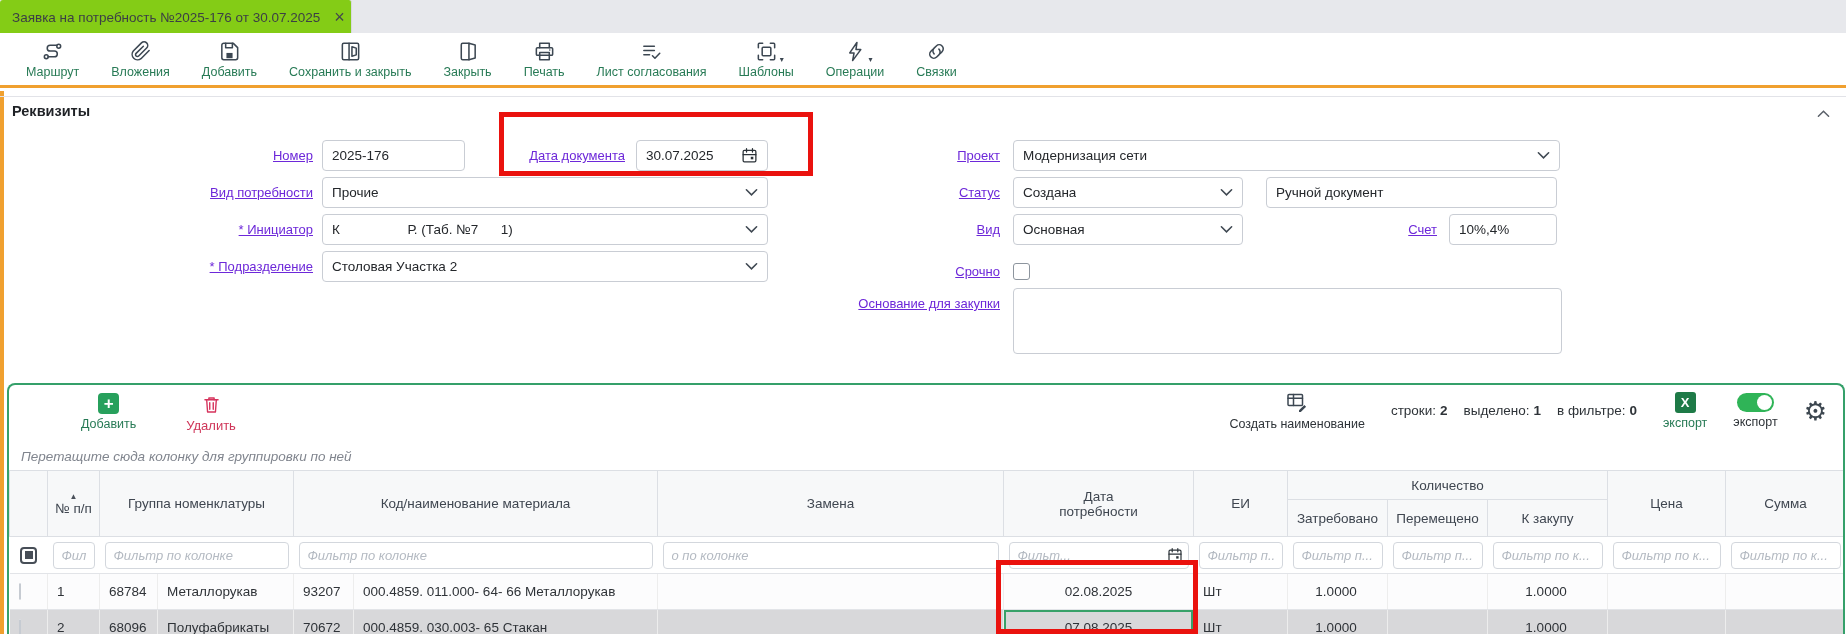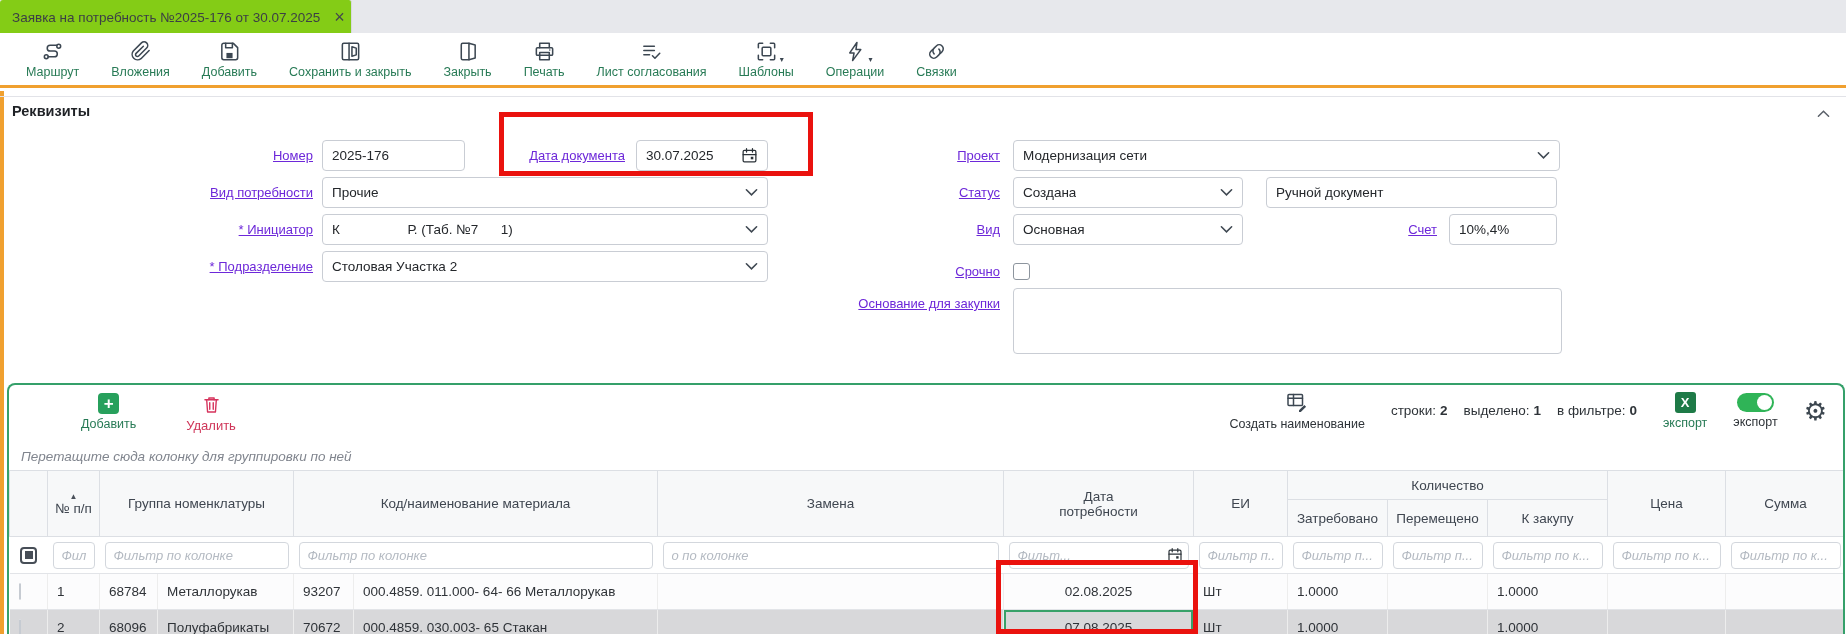--- a/index.html
+++ b/index.html
@@ -83,21 +83,21 @@
   .fwrap input{padding-right:26px;}
   .cb-all{width:17px;height:17px;border:2px solid #474e57;border-radius:4px;margin:0 auto;
     display:flex;align-items:center;justify-content:center;box-sizing:border-box;cursor:pointer;}
   .cb-all i{width:8px;height:8px;background:#474e57;display:block;}
   .cb{width:17px;height:17px;border:1.5px solid #c6cbd2;border-radius:4px;background:#fff;
     margin:0 auto;box-sizing:border-box;cursor:pointer;}
   .grid tbody td{height:35px;padding:0 9px;border-right:1px solid rgba(0,0,0,0.07);
     border-bottom:1px solid #e2e4e8;white-space:nowrap;overflow:hidden;}
   .grid tbody tr.r1{background:#fcfcfd;}
   .grid tbody tr.r2{background:#d8d8da;}
-  .grid td.t-right{text-align:left;padding-right:12px;}
+  .grid td.t-right{text-align:center;padding-right:12px;}
   .grid td.t-center{text-align:center;}
   .grid td.focus-cell{box-shadow:inset 0 0 0 2px #38a169;}
 </style>
 </head>
 <body>
 
 <div class="tabbar">
   <div class="tab">
     <span class="tab-title">Заявка на потребность №2025-176 от 30.07.2025</span>
     <span class="tab-close">×</span>

